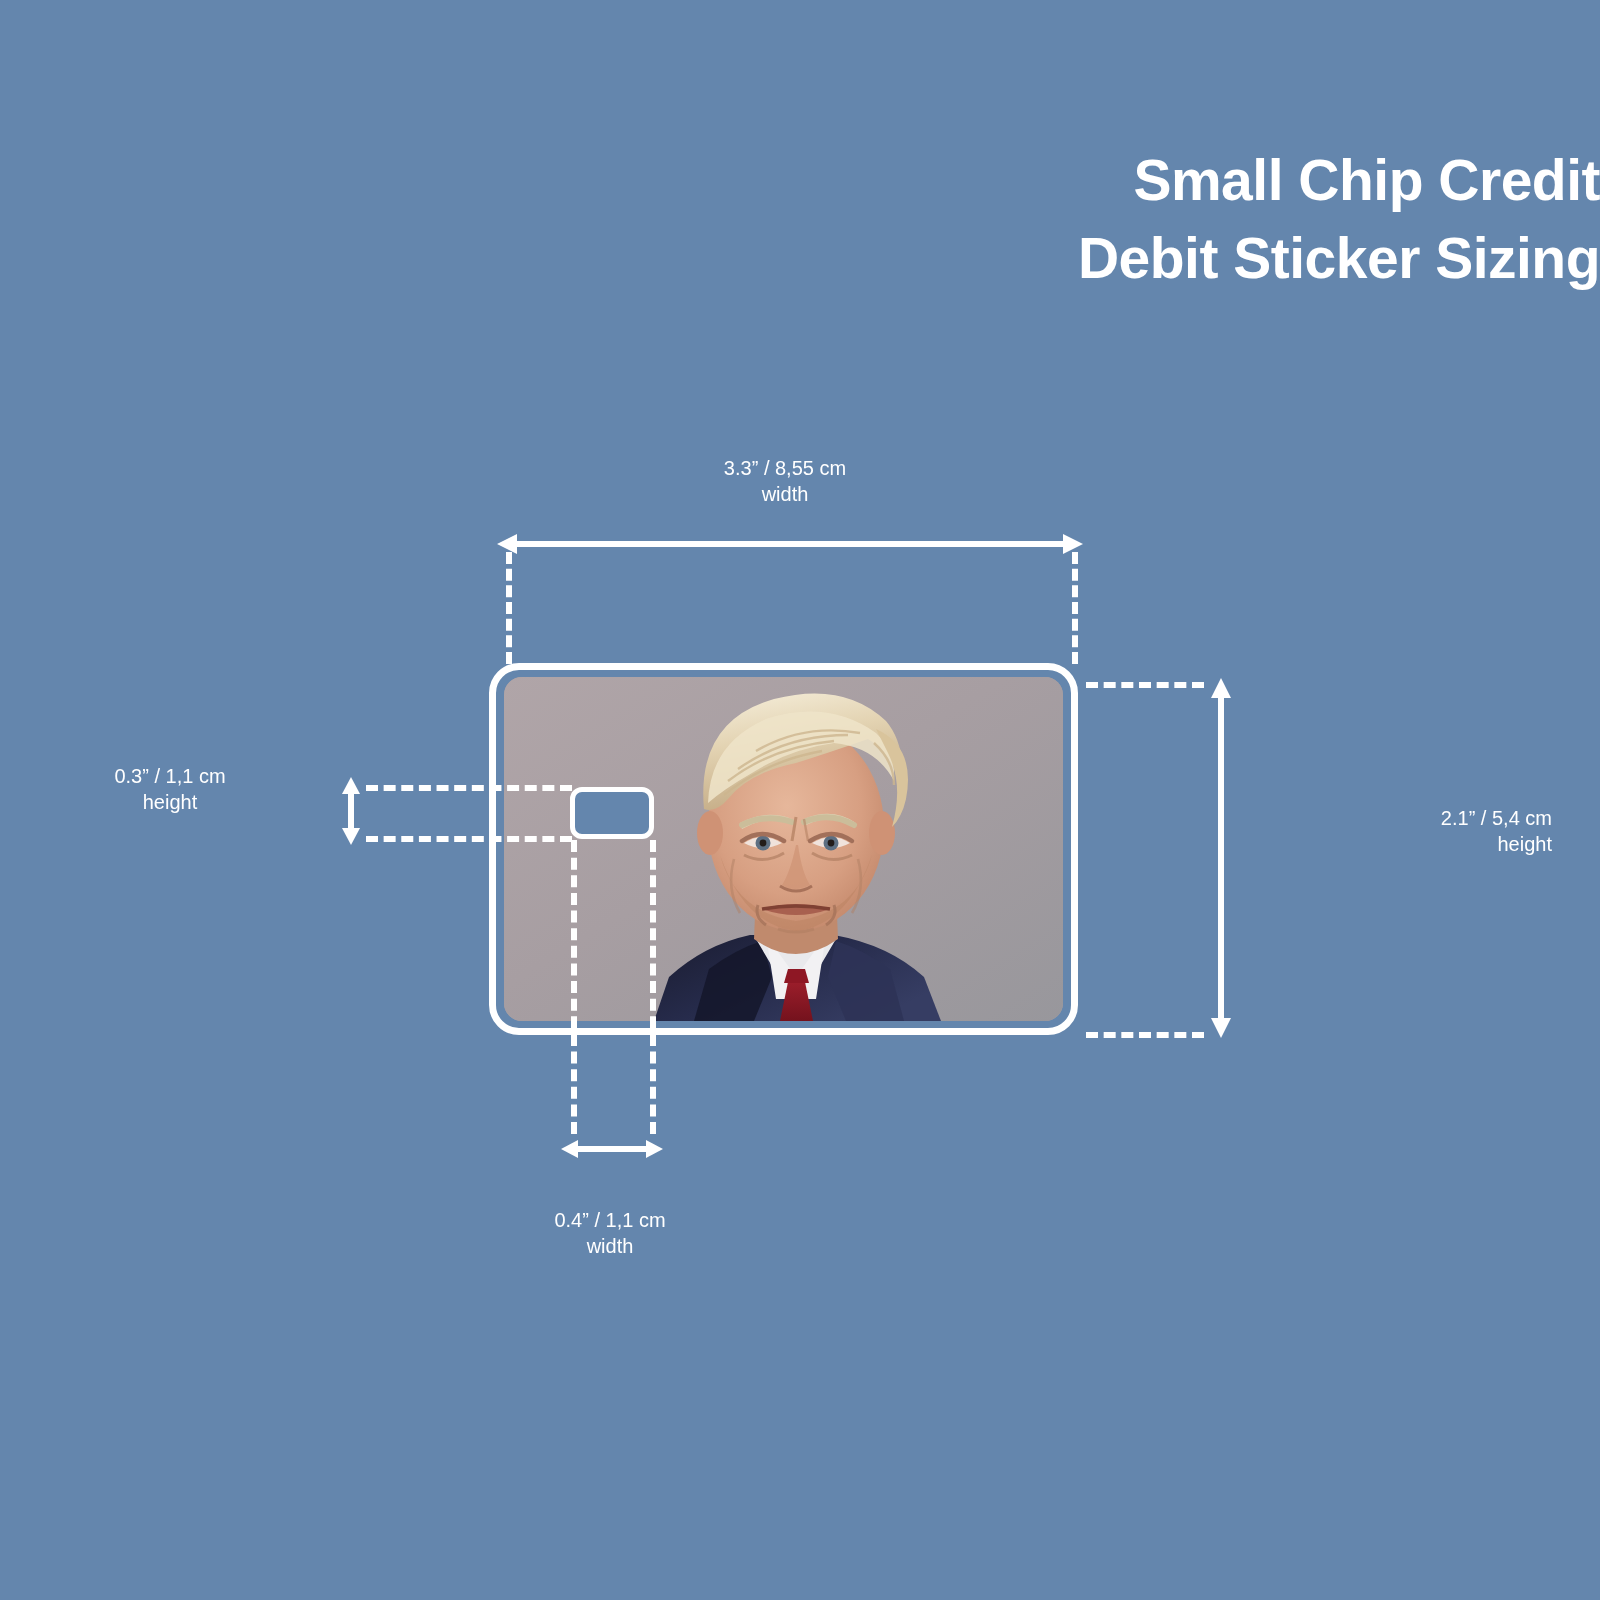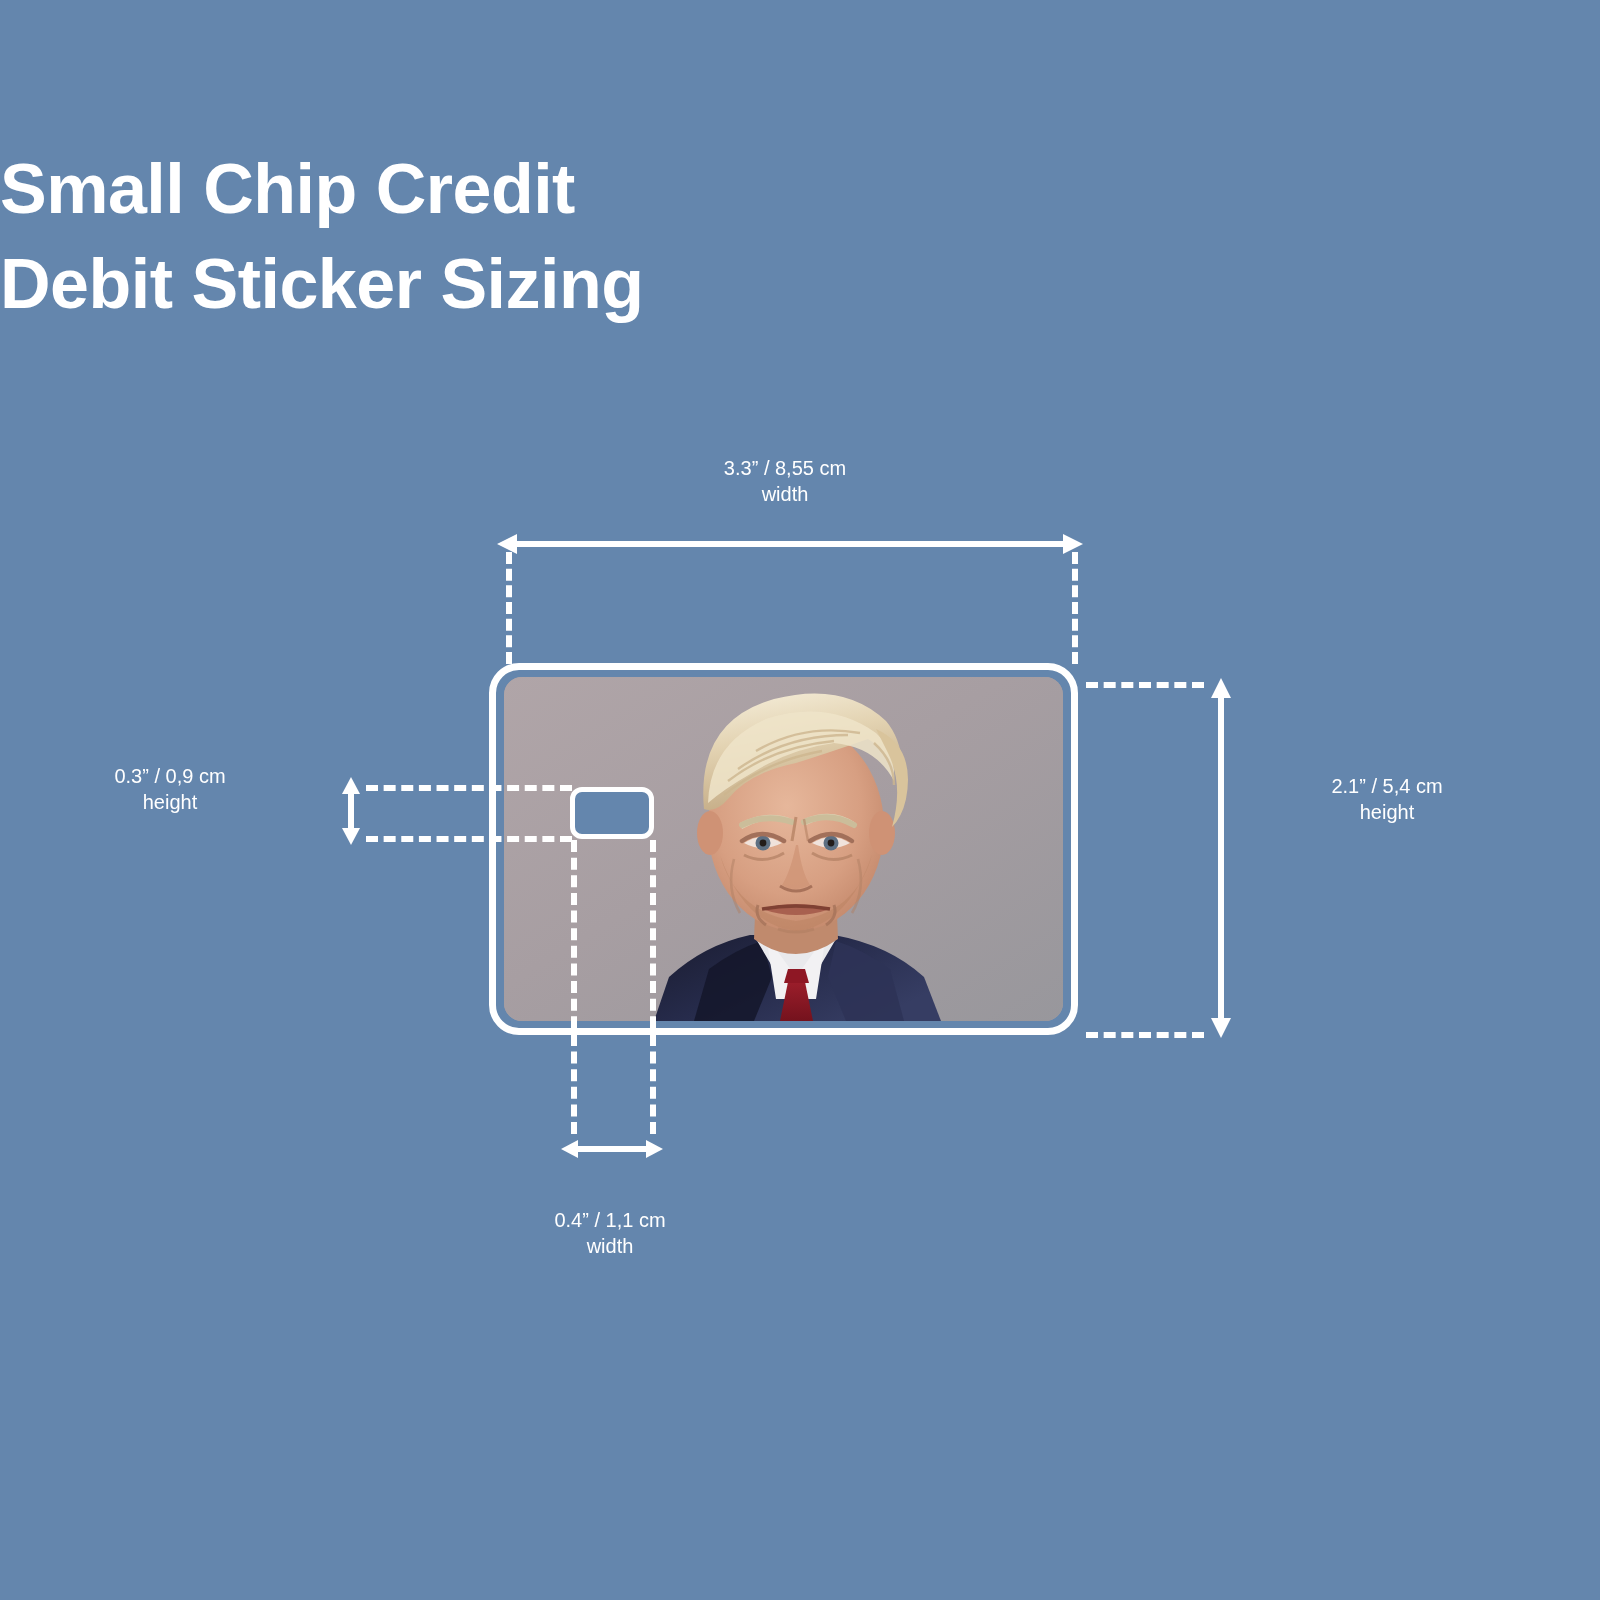--- a/index.html
+++ b/index.html
@@ -21,23 +21,23 @@
     width: 1600px;
     height: 1600px;
   }
 
   
   .title {
     position: absolute;
     left: 0;
     top: 142;
     width: 1600px;
-    text-align: left;
+    text-align: right;
     color: #ffffff;
-    font-size: 70px;
+    font-size: 57px;
     font-weight: bold;
     line-height: 1.36;
     letter-spacing: -0.5px;
     white-space: pre-line;
   }
 
   
   .card-outline {
     position: absolute;
     left: 489px;
@@ -88,21 +88,21 @@
 
   
   .dim-label {
     position: absolute;
     color: #ffffff;
     font-size: 20px;
     line-height: 1.32;
     white-space: pre-line;
   }
   .lbl-top    { left: 560px; top: 455px;  width: 450px; text-align: center; }
-  .lbl-right  { left: 1222px; top: 773px;  width: 330px; text-align: center; }
+  .lbl-right  { left: 1222px; top: 805px;  width: 330px; text-align: right; }
   .lbl-left   { left:  10px;  top: 763px;  width: 320px; text-align: center; }
   .lbl-bottom { left: 430px;  top: 1207px; width: 360px; text-align: center; }
 </style>
 </head>
 <body>
 
 <div id="stage">
 
   <div class="title" style="top:142px;">Small Chip Credit
 Debit Sticker Sizing</div>
@@ -230,21 +230,21 @@
 
       <path d="M274 252 Q292 258 310 252" stroke="#b07f63" stroke-width="3" fill="none" opacity="0.6"></path>
 
       <path d="M230 182 Q222 212 236 236" stroke="#b07f63" stroke-width="2.6" fill="none" opacity="0.5"></path>
       <path d="M354 182 Q362 212 348 236" stroke="#b07f63" stroke-width="2.6" fill="none" opacity="0.5"></path>
     </svg>
   </div>
 
   <div class="chip"></div>
 
-  <div class="dim-label lbl-left">0.3” / 0,9 cm
+  <div class="dim-label lbl-left">0.3” / 1,1 cm
 height</div>
 
   <svg class="arrow-svg" style="left:335px; top:776px;" width="32" height="70">
     <line x1="16" y1="12" x2="16" y2="58" stroke="#ffffff" stroke-width="6"></line>
     <polygon points="16,1 7,18 25,18" fill="#ffffff"></polygon>
     <polygon points="16,69 7,52 25,52" fill="#ffffff"></polygon>
   </svg>
 
   <div class="dash-h" style="left:366px; top:785px; width:206px;"></div>
   <div class="dash-h" style="left:366px; top:836px; width:206px;"></div>

